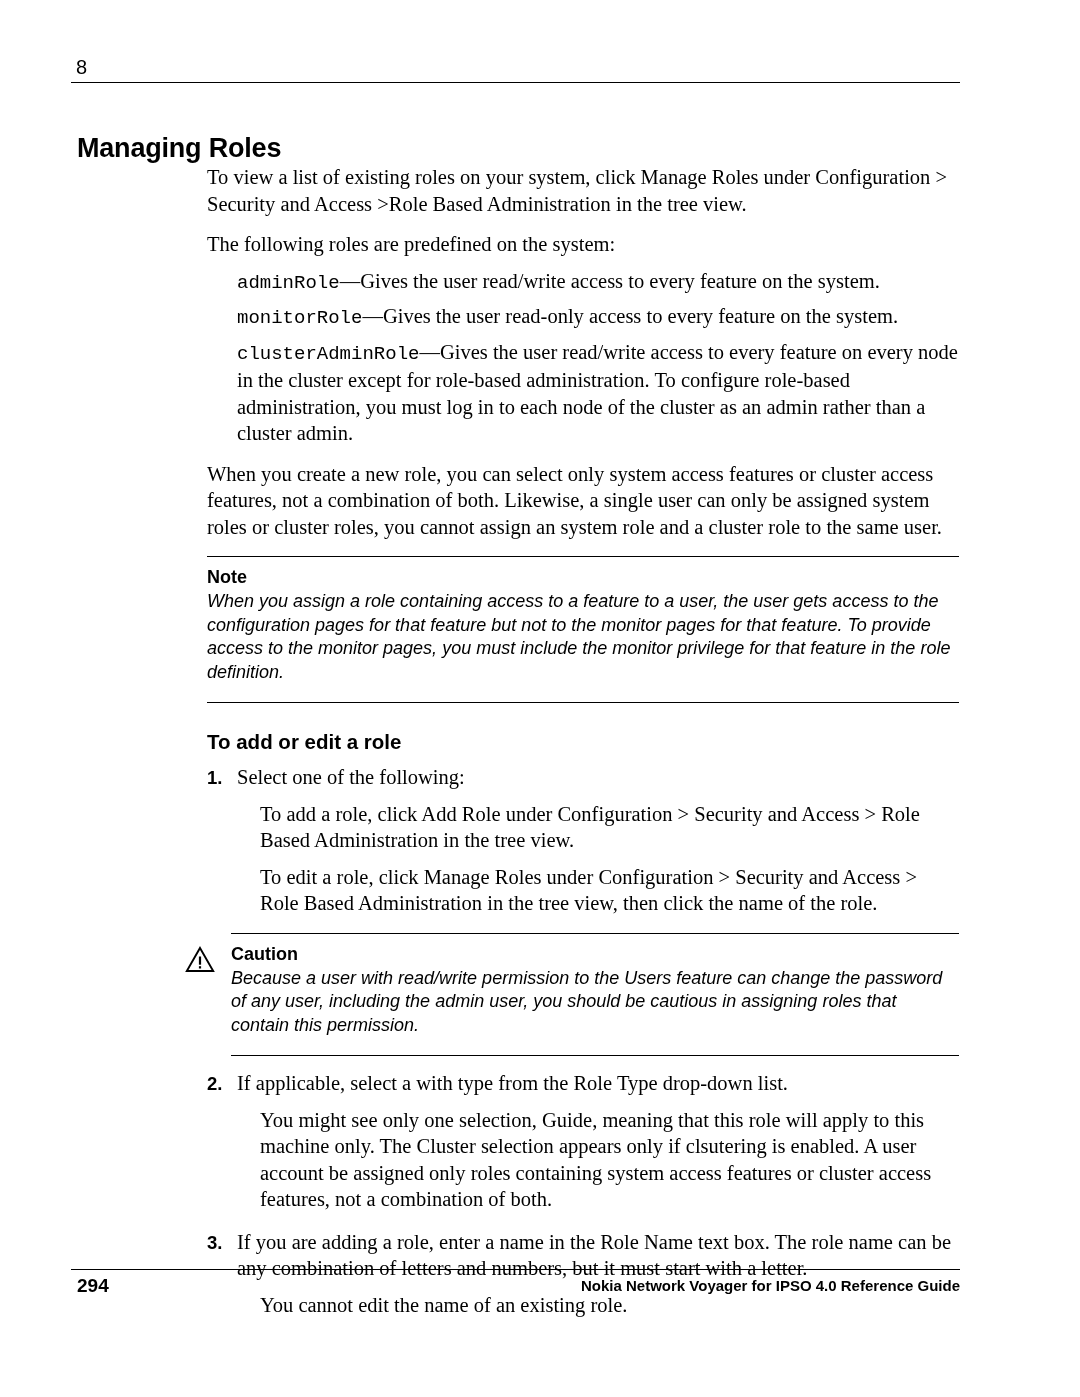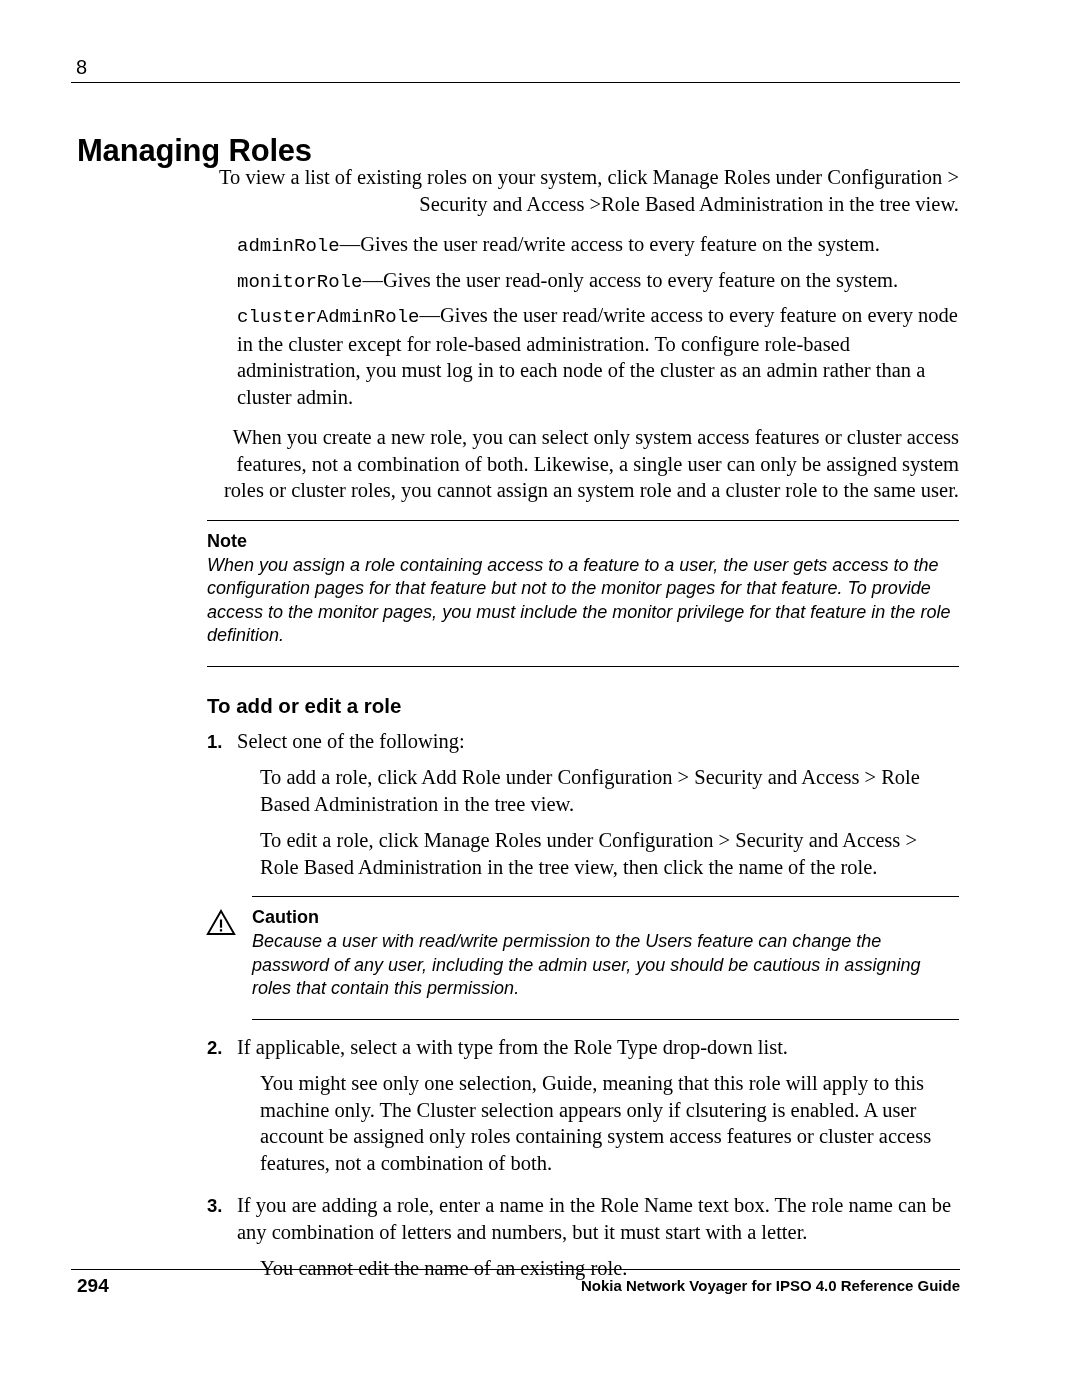--- a/index.html
+++ b/index.html
@@ -42,39 +42,39 @@
     height: 0;
     border-top: 1.6px solid #000;
   }
 
   .chapter-title {
     position: absolute;
     left: 77px;
     top: 112px;
     font-family: "Liberation Sans", "DejaVu Sans", sans-serif;
     font-weight: bold;
-    font-size: 31px;
+    font-size: 27px;
     line-height: 36px;
     letter-spacing: -0.2px;
   }
 
   
   .body-col {
     position: absolute;
     left: 207px;
     top: 164px;
     width: 752px;
   }
 
   p.body {
     margin: 0 0 14px 0;
     font-family: "Liberation Serif", "DejaVu Serif", serif;
     font-size: 20.5px;
     line-height: 26.5px;
-    text-align: right;
+    text-align: left;
   }
   p.body.tight { margin-bottom: 10px; }
 
   .def-list {
     margin: 4px 0 14px 0;
     padding: 0;
   }
   p.def {
     margin: 0 0 7px 0;
     padding-left: 30px;
@@ -105,21 +105,21 @@
     margin: 0 0 1px 0;
   }
   .admon-body {
     font-family: "Liberation Sans", "DejaVu Sans", sans-serif;
     font-size: 18px;
     line-height: 23.5px;
     margin: 0;
     font-style: italic;
   }
   .admon.caution {
-    margin-left: 45px;
+    margin-left: 24px;
     padding-left: 0;
   }
   .caution-icon {
     position: absolute;
     left: -46px;
     top: 12px;
     width: 30px;
     height: 27px;
   }
 
@@ -196,20 +196,21 @@
 
 <div class="page">
 
   <div class="chapter-num">8</div>
   <div class="header-rule"></div>
   <h1 class="chapter-title">Managing Roles</h1>
 
   <div class="body-col">
 
     <p class="body">To view a list of existing roles on your system, click Manage Roles under Configuration &gt; Security and Access &gt;Role Based Administration in the tree view.</p>
+    <p class="body tight">The following roles are predefined on the system:</p>
 
     <div class="def-list">
       <p class="def"><span class="role-term">adminRole</span><span>—</span><span>Gives the user read/write access to every feature on the system.</span></p>
       <p class="def"><span class="role-term">monitorRole</span><span>—</span><span>Gives the user read-only access to every feature on the system.</span></p>
       <p class="def"><span class="role-term">clusterAdminRole</span><span>—</span><span>Gives the user read/write access to every feature on every node in the cluster except for role-based administration. To configure role-based administration, you must log in to each node of the cluster as an admin rather than a cluster admin.</span></p>
     </div>
 
     <p class="body">When you create a new role, you can select only system access features or cluster access features, not a combination of both. Likewise, a single user can only be assigned system roles or cluster roles, you cannot assign an system role and a cluster role to the same user.</p>
 
     <div class="admon note">

